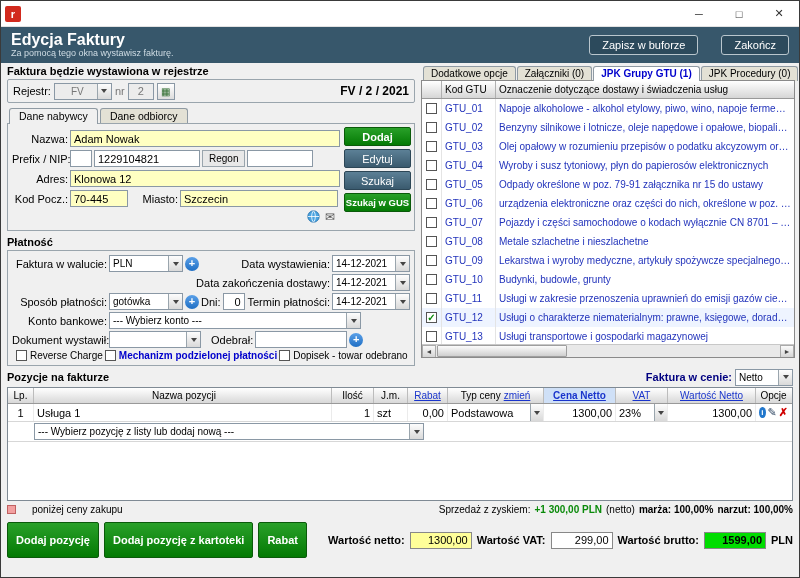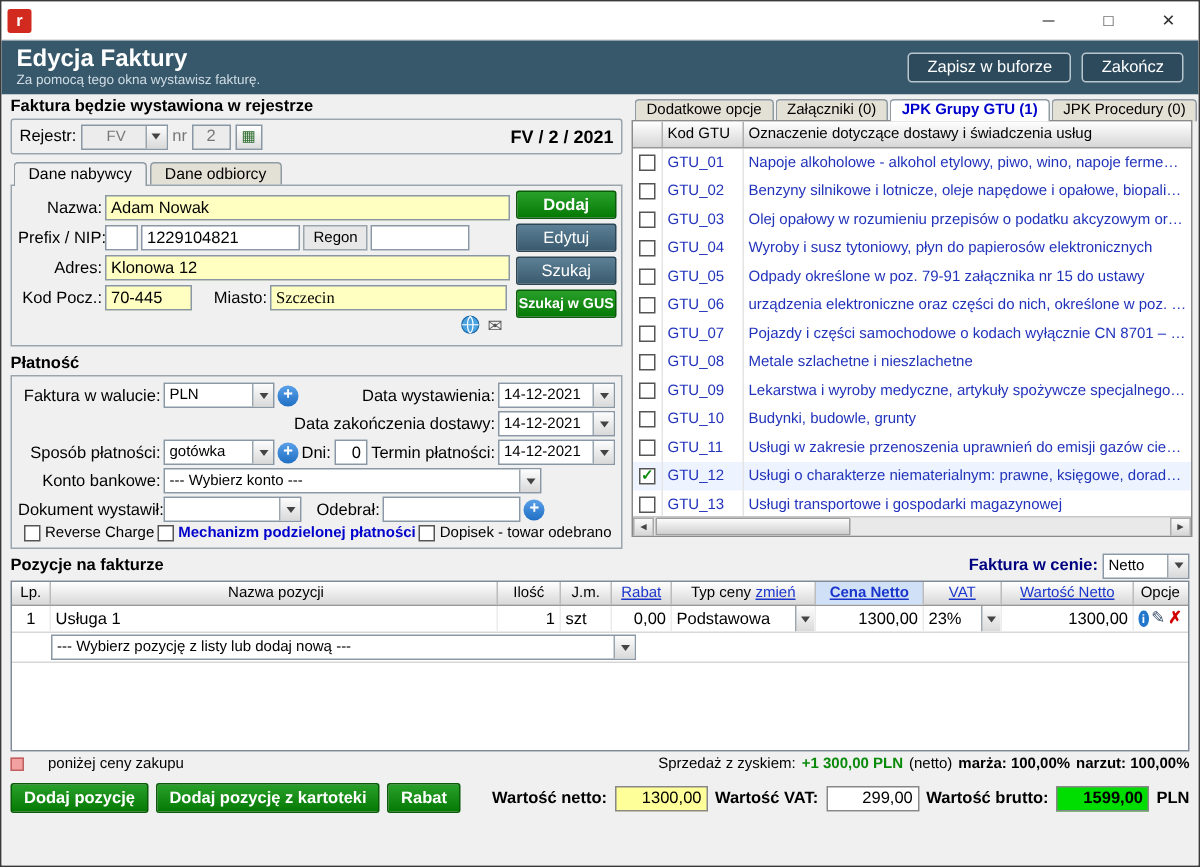--- a/index.html
+++ b/index.html
@@ -9,21 +9,21 @@
   
   .titlebar { height:26px; background:#ffffff; display:flex; align-items:center; padding-left:4px; border-bottom:1px solid #e2e2e2; }
   .app-icon { width:16px; height:16px; background:#d22a1e; color:#fff; font-weight:bold; font-size:11px; text-align:center; line-height:16px; border-radius:2px; }
   .win-controls { margin-left:auto; display:flex; height:100%; }
   .win-btn { width:40px; height:100%; display:flex; align-items:center; justify-content:center; font-size:11px; color:#333; cursor:default; }
 
   
   .header { height:36px; background:#37576b; display:flex; align-items:center; padding:0 10px; }
   .header-title { color:#fff; font-size:16px; font-weight:bold; line-height:1.05; }
   .header-sub { color:#cfdce4; font-size:9px; }
-  .header-btns { margin-left:auto; display:flex; gap:7px;padding-left:32px; }
+  .header-btns { margin-left:auto; display:flex; gap:23px;padding-left:32px; }
   .hbtn { background:#2c4a5c; border:1px solid #b9c6cd; color:#fff; border-radius:3px; font-size:11px; padding:3px 12px; font-family:inherit; }
 
   .content { position:absolute; top:62px; bottom:0; left:0; right:0; background:#f0f0f0; }
   .section-title { font-weight:bold; font-size:11px; }
 
   
   .inp { border:1px solid #8a98a5; background:#fff; height:17px; font-size:11px; padding:0 3px; font-family:inherit; }
   .inp.yellow { background:#ffffc2; }
   .inp.dis { background:#ececec; color:#777; }
   .combo { border:1px solid #8a98a5; background:#fff; display:flex; align-items:center; height:17px; font-size:10px; padding-left:3px; }
@@ -112,21 +112,21 @@
   .it-addrow { display:flex; align-items:center; height:20px; border-bottom:1px solid #d7d7d7; }
   .it-filler { flex:1; }
 
   .legend-row { display:flex; align-items:center; margin-top:3px; gap:16px; font-size:10px; }
   .legend-sq { width:9px; height:9px; background:#f2a0a0; border:1px solid #c06060; }
   .summary { margin-left:auto; display:flex; gap:4px; white-space:nowrap; font-size:10px; align-items:center; }
   .profit { color:#0a8a0a; font-weight:bold; }
   .b { font-weight:bold; }
 
   .totals-row { display:flex; align-items:center; gap:5px; margin-top:7px; }
-  .totals-row .gbtn { height:20px; }
+  .totals-row .gbtn { height:36px; }
   .tlabel { font-weight:bold; white-space:nowrap; }
   .tlabel.first { margin-left:auto; }
   .tbox { border:1px solid #888; background:#fff; width:62px; height:17px; text-align:right; padding:1px 3px; font-size:11px; }
   .tbox.yellow { background:#ffff99; }
   .tbox.green { background:#00dd00; font-weight:bold; }
   .pln { font-weight:bold; }
 
   
   .footer { position:absolute; left:0; right:0; bottom:0; height:27px; border-top:1px solid #bbb; background:#f0f0f0; display:flex; align-items:center; padding:0 6px; gap:26px; }
   .shortcut { color:#000080; font-weight:bold; font-size:10px; white-space:nowrap; }
@@ -194,21 +194,21 @@
           <input class="inp" style="width: 66px;" value="">
         </div>
         <div class="frow">
           <span class="lbl w56">Adres:</span>
           <input class="inp yellow" style="width: 270px;" value="Klonowa 12">
         </div>
         <div class="frow">
           <span class="lbl w56">Kod Pocz.:</span>
           <input class="inp yellow" style="width: 58px;" value="70-445">
           <span class="lbl" style="width:48px">Miasto:</span>
-          <input class="inp yellow" style="width: 158px; font-family: Liberation Serif, serif;" value="Szczecin">
+          <input class="inp yellow" style="width: 158px;" value="Szczecin">
         </div>
         <div class="frow contact-icons">
           <svg width="13" height="13" viewBox="0 0 16 16">
               <circle cx="8" cy="8" r="7" fill="#4aa3e0" stroke="#1c6aa8"></circle>
               <path d="M1 8h14M8 1c-3 3-3 11 0 14M8 1c3 3 3 11 0 14" stroke="#fff" fill="none" stroke-width="1"></path>
             </svg>
           <span class="env">✉</span>
         </div>
         <div class="buyer-buttons">
           <button class="gbtn">Dodaj</button>

